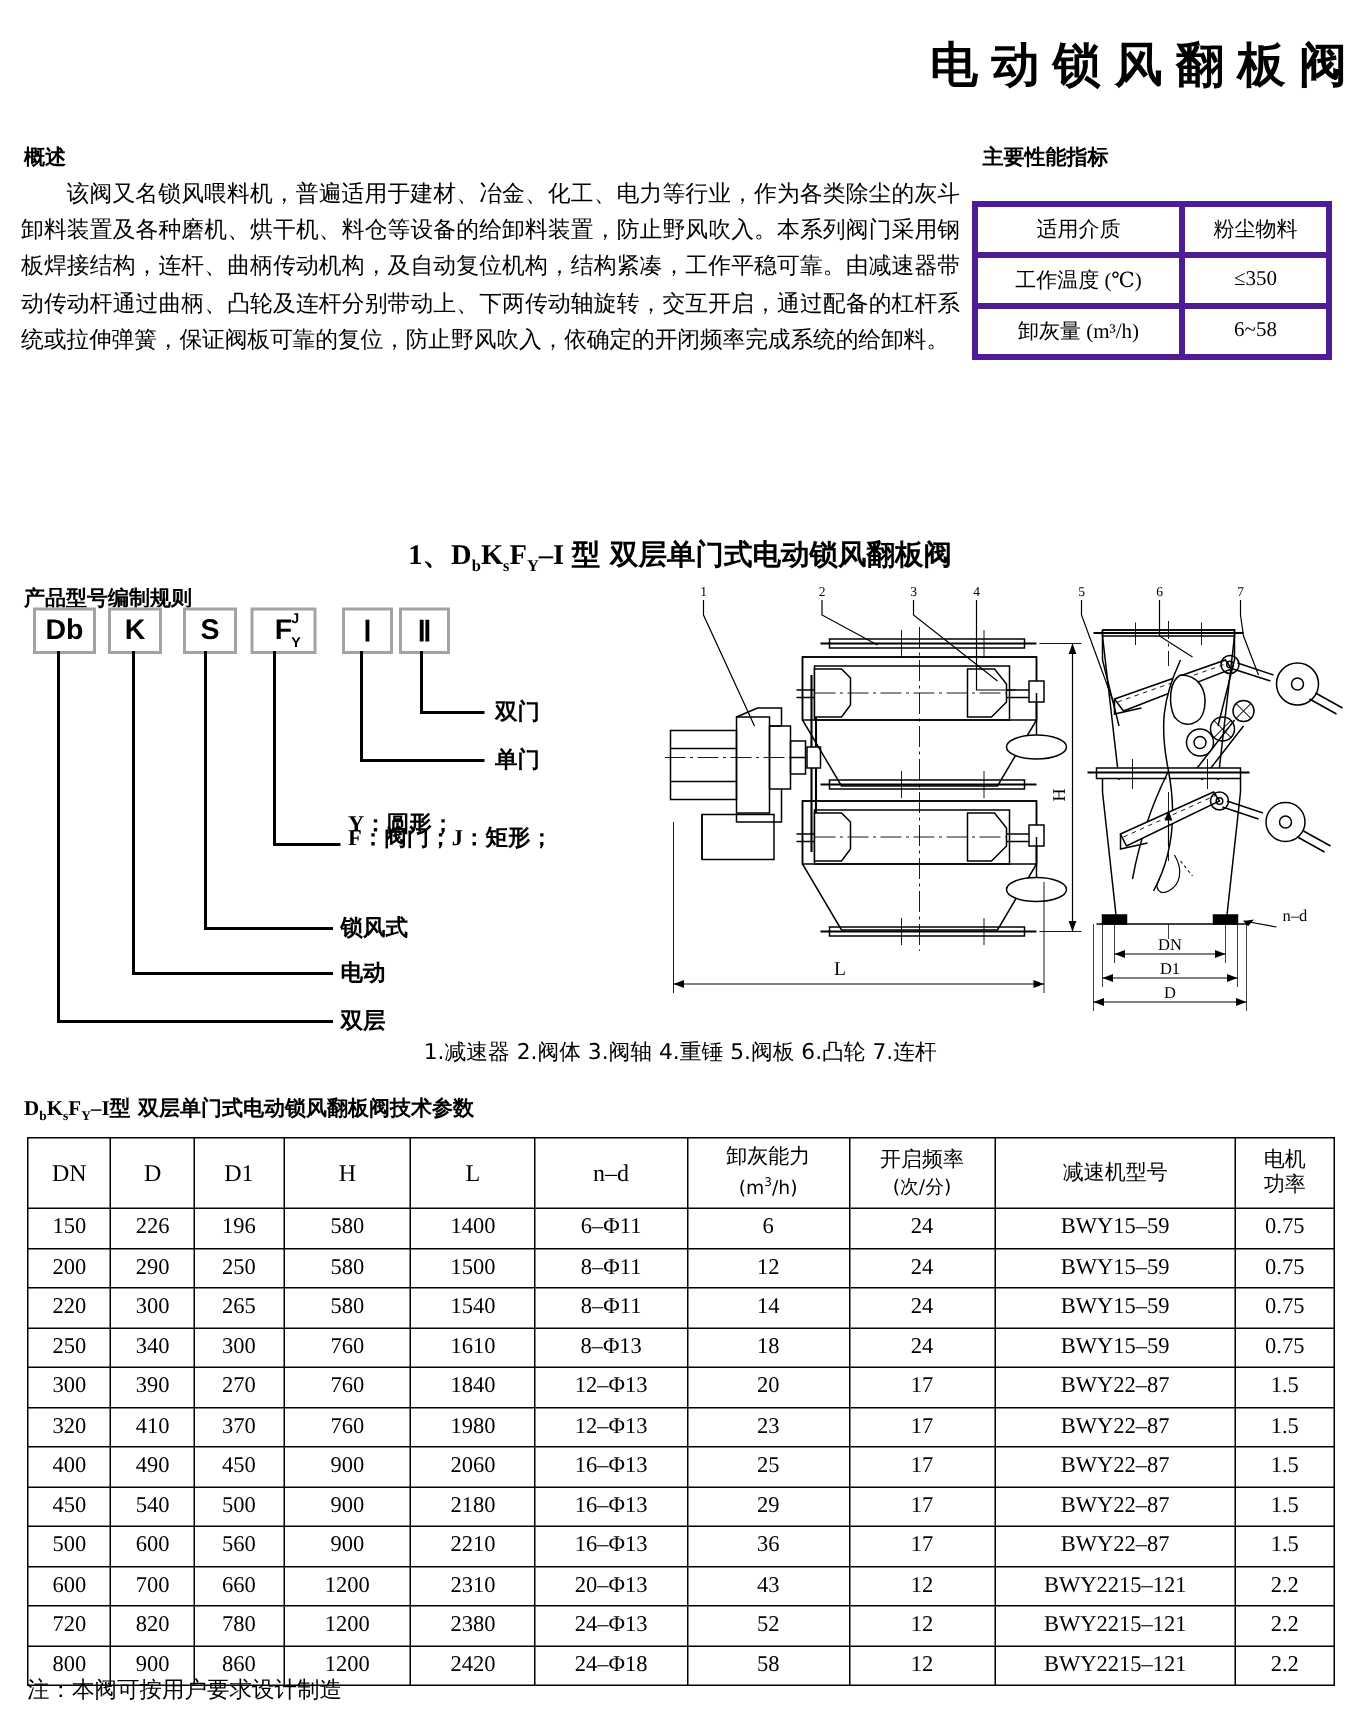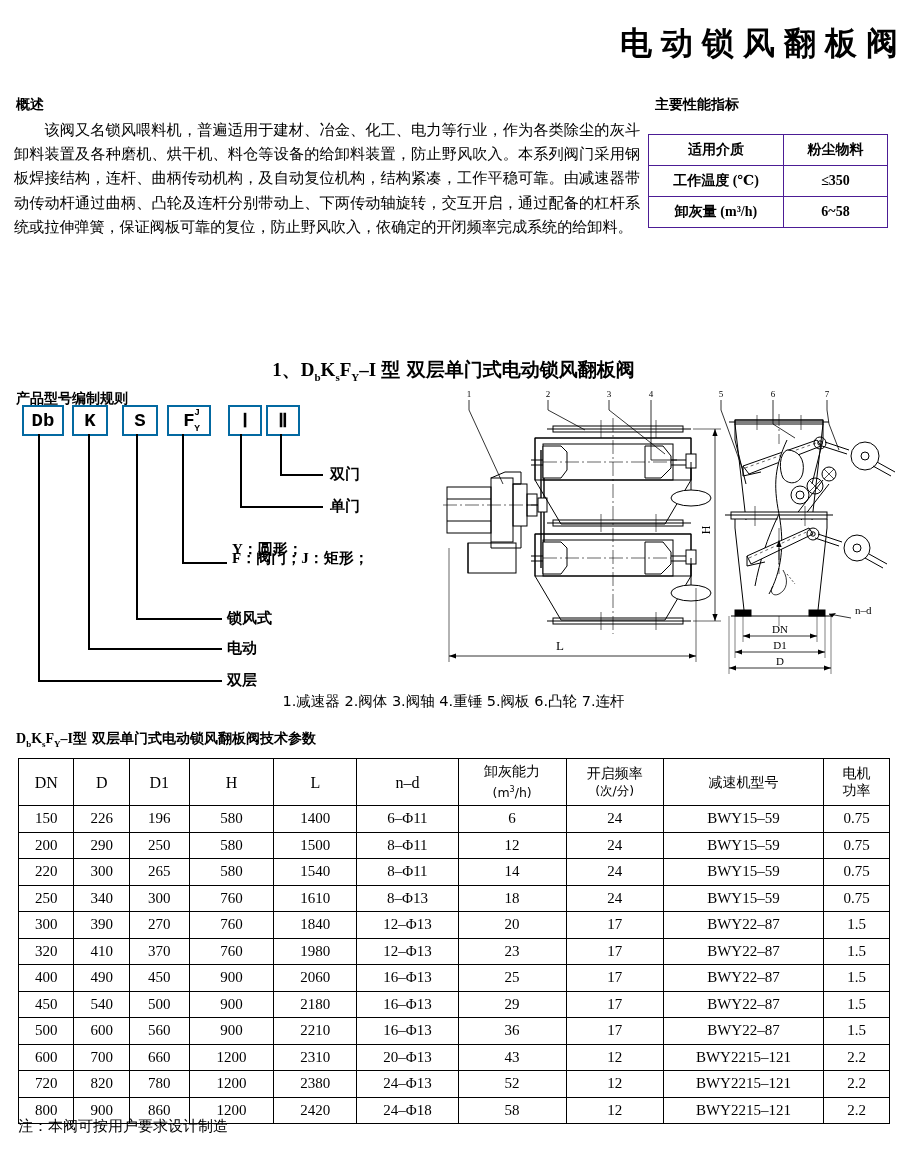--- a/index.html
+++ b/index.html
@@ -35,46 +35,45 @@
   #perf-heading{
     position:absolute;left:655px;top:96px;
     font-family:"DejaVu Sans","Liberation Sans",sans-serif;
     font-weight:bold;font-size:14px;
   }
   #perf-table{
     position:absolute;left:648px;top:134px;width:240px;
     border-collapse:collapse;font-size:14px;
   }
   #perf-table td{
-    border:1px solid #4c1d95;height:30px;text-align:center;vertical-align:middle;
+    border:4px solid #4c1d95;height:30px;text-align:center;vertical-align:middle;
     padding:0 2px;
-    font-weight:bold;
   }
   #perf-table td.lab{width:130px;}
 
   
   #section-title{
     position:absolute;left:0;top:310px;width:907px;text-align:center;
     font-family:"DejaVu Sans","Liberation Sans",sans-serif;
     font-weight:bold;font-size:19px;margin-top:47px;
   }
   #section-title .ser{font-family:"Liberation Serif",serif;}
 
   
   #rule-heading{
     position:absolute;left:16px;top:390px;
     font-family:"DejaVu Sans","Liberation Sans",sans-serif;
     font-weight:bold;font-size:14px;
   }
 
   
   .codebox{
-    position:absolute;border:2px solid #0369a1;background:#fff;
+    position:absolute;border:2px solid #a3a3a3;background:#fff;
     display:flex;align-items:center;justify-content:center;
-    font-family:Liberation Mono, monospace;
+    font-family:Liberation Sans, sans-serif;
     font-weight:bold;font-size:19px;height:27px;
   }
   .codebox .fy{position:relative;display:inline-block;}
   .codebox .fy sup{position:absolute;left:11px;top:-3px;font-size:9.5px;}
   .codebox .fy sub{position:absolute;left:11px;bottom:-2px;font-size:9.5px;}
 
   .lbl{
     position:absolute;font-family:"DejaVu Sans","Liberation Sans",sans-serif;
     font-weight:bold;font-size:15px;white-space:nowrap;
   }

